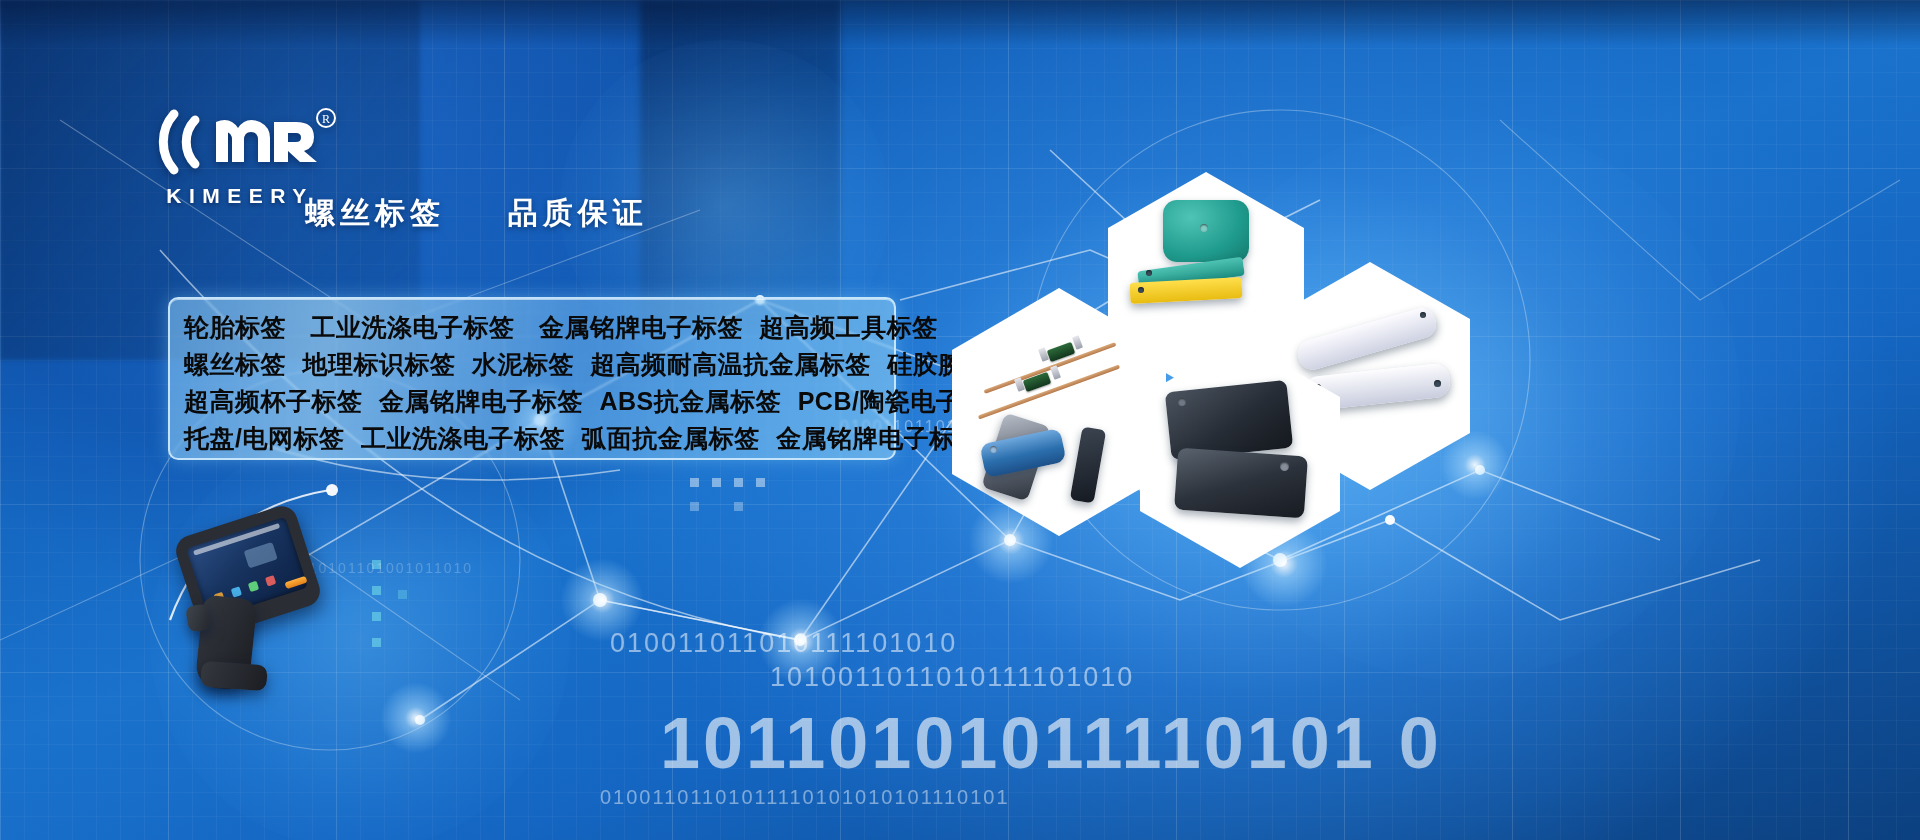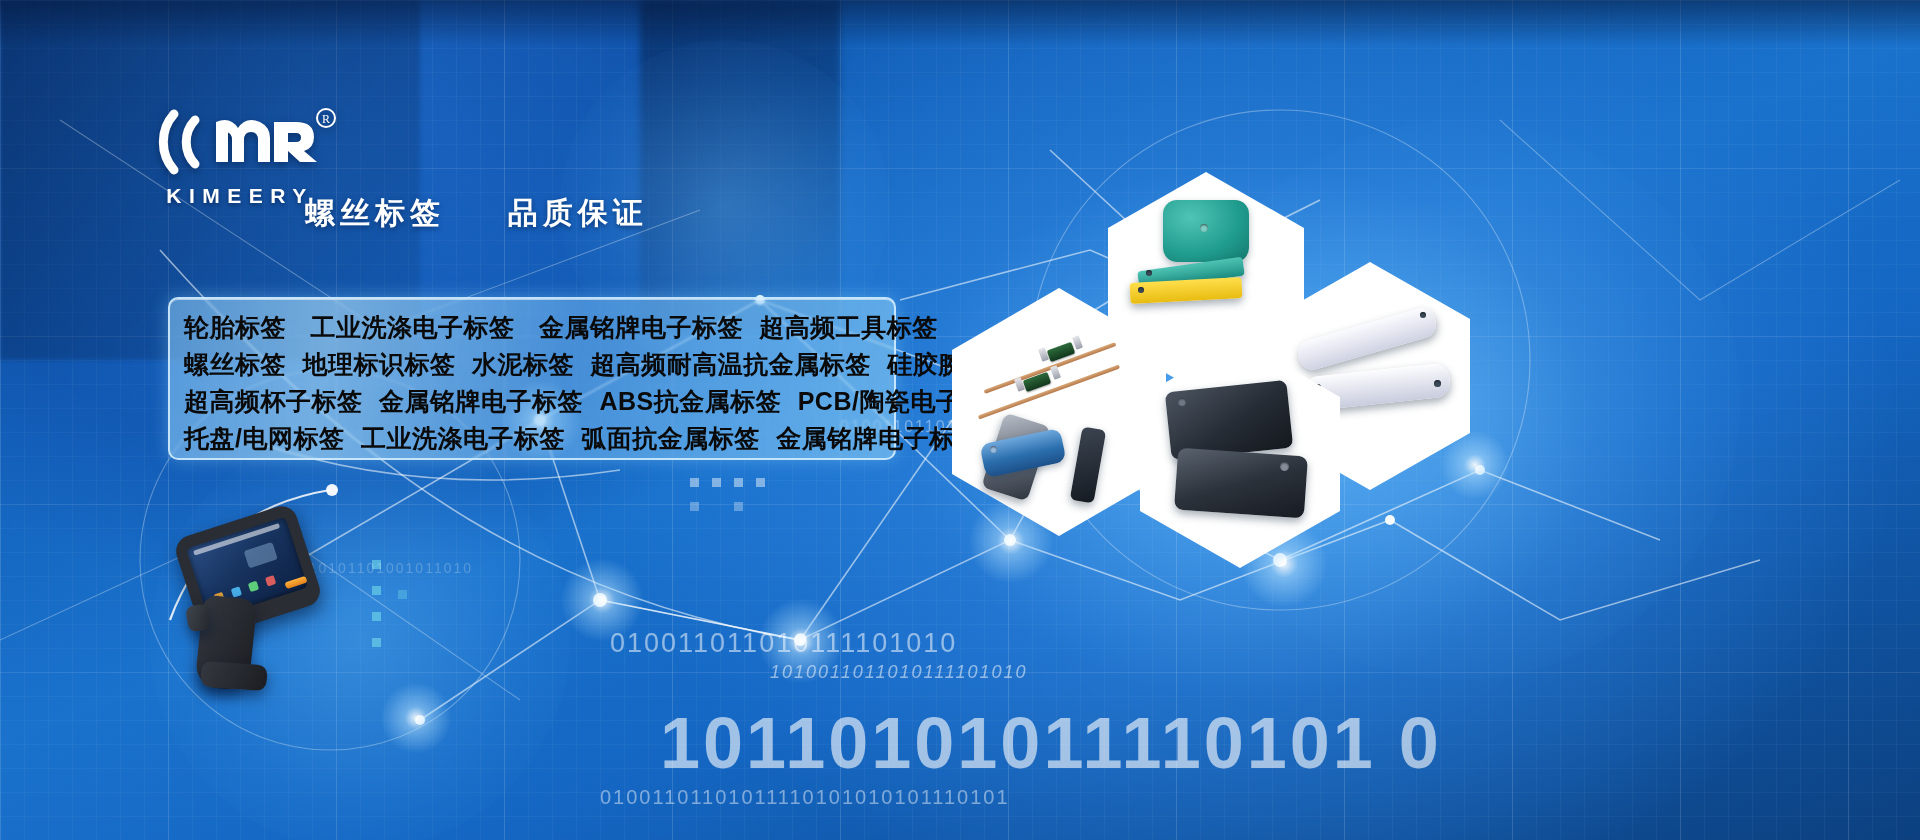--- a/index.html
+++ b/index.html
@@ -59,21 +59,21 @@
     position:absolute;
     color:rgba(255,255,255,0.55);
     font-family:"Liberation Sans", sans-serif;
     letter-spacing:2px;
     white-space:nowrap;
     user-select:none;
   }
   .b-1 { left:840px;  top:418px; font-size:16px; color:rgba(255,255,255,0.38); }
   .b-2 { left:1030px; top:400px; font-size:15px; color:rgba(255,255,255,0.30); }
   .b-3 { left:610px;  top:628px; font-size:27px; color:rgba(255,255,255,0.52); }
-  .b-4 { left:770px;  top:662px; font-size:18px; color:rgba(255,255,255,0.52);font-style:italic; }
+  .b-4 { left:770px;  top:662px; font-size:27px; color:rgba(255,255,255,0.52); }
   .b-5 { left:660px;  top:702px; font-size:72px; font-weight:bold; color:rgba(255,255,255,0.60); letter-spacing:3px; }
   .b-6 { left:600px;  top:786px; font-size:20px; color:rgba(255,255,255,0.45); }
   .b-7 { left:300px;  top:560px; font-size:14px; color:rgba(255,255,255,0.22); }
 
   .chip-dots { position:absolute; }
   .chip-dots i {
     position:absolute; width:9px; height:9px; display:block;
     background:rgba(120,225,235,0.55);
   }
 

